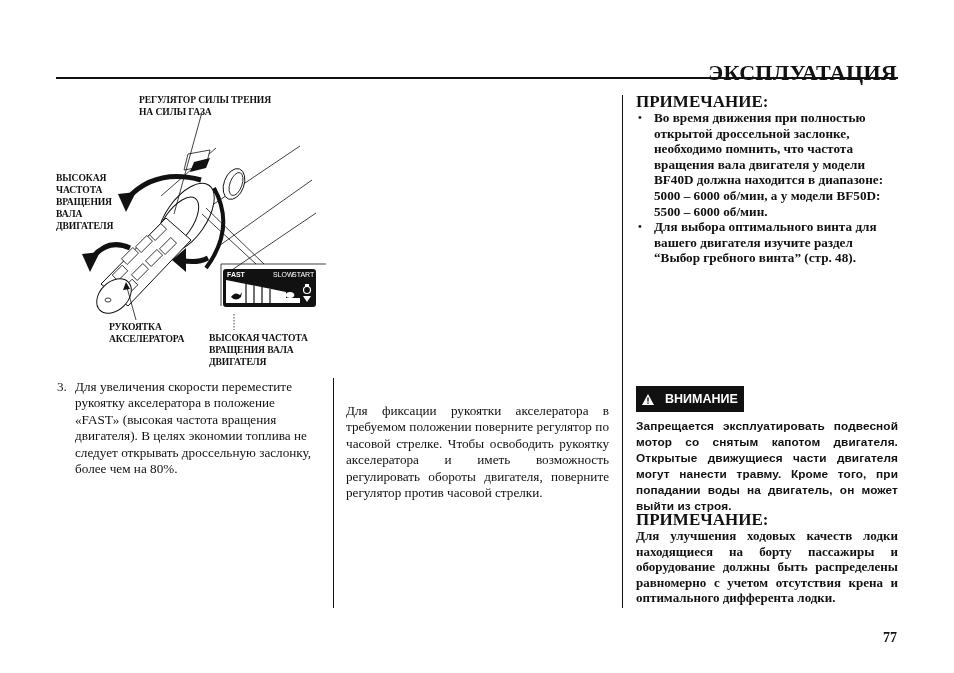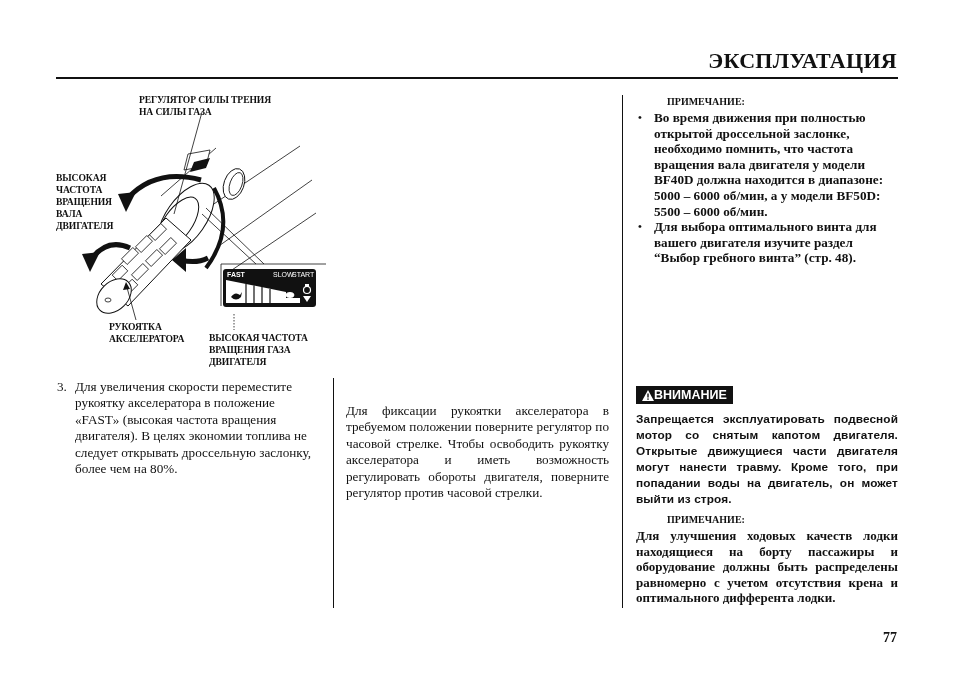--- a/index.html
+++ b/index.html
@@ -1,27 +1,27 @@
 <!DOCTYPE html>
 <html><head>
 <meta charset="utf-8">
 <style>
   html, body { margin:0; padding:0; background:#ffffff; }
   body { width:954px; height:673px; position:relative; overflow:hidden; font-family:"Liberation Serif", serif; color:#111; }
   .abs { position:absolute; }
-  .page-title { right:57px; top:48px; font-size:22px; font-weight:bold; letter-spacing:0.3px; font-family:"Liberation Serif", serif; }
+  .page-title { right:57px; top:60px; font-size:22px; font-weight:bold; letter-spacing:0.3px; font-family:"Liberation Serif", serif; }
   .header-rule { left:56px; top:77px; width:842px; height:2px; background:#111; }
   .vline { width:1px; background:#111; }
   .lbl { font-family:"Liberation Serif", serif; font-weight:bold; font-size:9.6px; line-height:12px; color:#111; letter-spacing:-0.1px; }
   .body-text { font-size:13.2px; line-height:16.4px; }
-  .note-title { font-size:10px; font-weight:bold; line-height:16px;margin-left:31px; }
+  .note-title { font-size:17px; font-weight:bold; line-height:16px; }
   ul.bullets { margin:0; padding:0; list-style:none;font-weight:bold; }
   ul.bullets li { position:relative; padding-left:18px; font-size:13.2px; line-height:15.6px; }
   ul.bullets li::before { content:"•"; position:absolute; left:2px; top:0; font-size:11px; }
-  .warn-badge { background:#111; color:#fff; font-family:"Liberation Sans", sans-serif; font-weight:bold; font-size:12.5px; padding:2px 6px 2px 6px; display:inline-flex; align-items:center; gap:0; height:18px; box-sizing:border-box; }
+  .warn-badge { background:#111; color:#fff; font-family:"Liberation Sans", sans-serif; font-weight:bold; font-size:12.5px; padding:2px 6px 2px 6px; display:inline-flex; align-items:center; gap:11px; height:26px; box-sizing:border-box; }
   .warn-text { font-family:"Liberation Sans", sans-serif; font-weight:bold; font-size:11.8px; line-height:16px; text-align:justify; letter-spacing:0.1px; }
   .note2-text { font-family:"Liberation Serif", serif; font-weight:bold; font-size:13px; line-height:15.6px; text-align:justify; }
   .justify { text-align:justify; }
   .step { display:flex; }
   .step-num { width:18px; flex:none; }
   .page-num { right:57px; top:622px; font-size:14px; font-weight:bold;margin-top:8px; }
 </style>
 </head>
 <body>
 
@@ -117,21 +117,21 @@
     <div>ВРАЩЕНИЯ</div>
     <div>ВАЛА</div>
     <div>ДВИГАТЕЛЯ</div>
   </div>
   <div class="abs lbl" style="left:53px; top:233px;">
     <div>РУКОЯТКА</div>
     <div>АКСЕЛЕРАТОРА</div>
   </div>
   <div class="abs lbl" style="left:153px; top:244px;">
     <div>ВЫСОКАЯ ЧАСТОТА</div>
-    <div>ВРАЩЕНИЯ ГАЗА</div>
+    <div>ВРАЩЕНИЯ ВАЛА</div>
     <div>ДВИГАТЕЛЯ</div>
   </div>
 </div>
 
 <div class="abs body-text step" style="left:57px; top:379px; width:262px;">
   <span class="step-num">3.</span>
   <span>Для увеличения скорости переместите рукоятку акселератора в положение «FAST» (высокая частота вращения двигателя). В целях экономии топлива не следует открывать дроссельную заслонку, более чем на 80%.</span>
 </div>
 
 <div class="abs body-text justify" style="left:346px; top:379px; width:263px;margin-top:24px;">Для фиксации рукоятки акселератора в требуемом положении поверните регулятор по часовой стрелке. Чтобы освободить рукоятку акселератора и иметь возможность регулировать обороты двигателя, поверните регулятор против часовой стрелки.</div>

